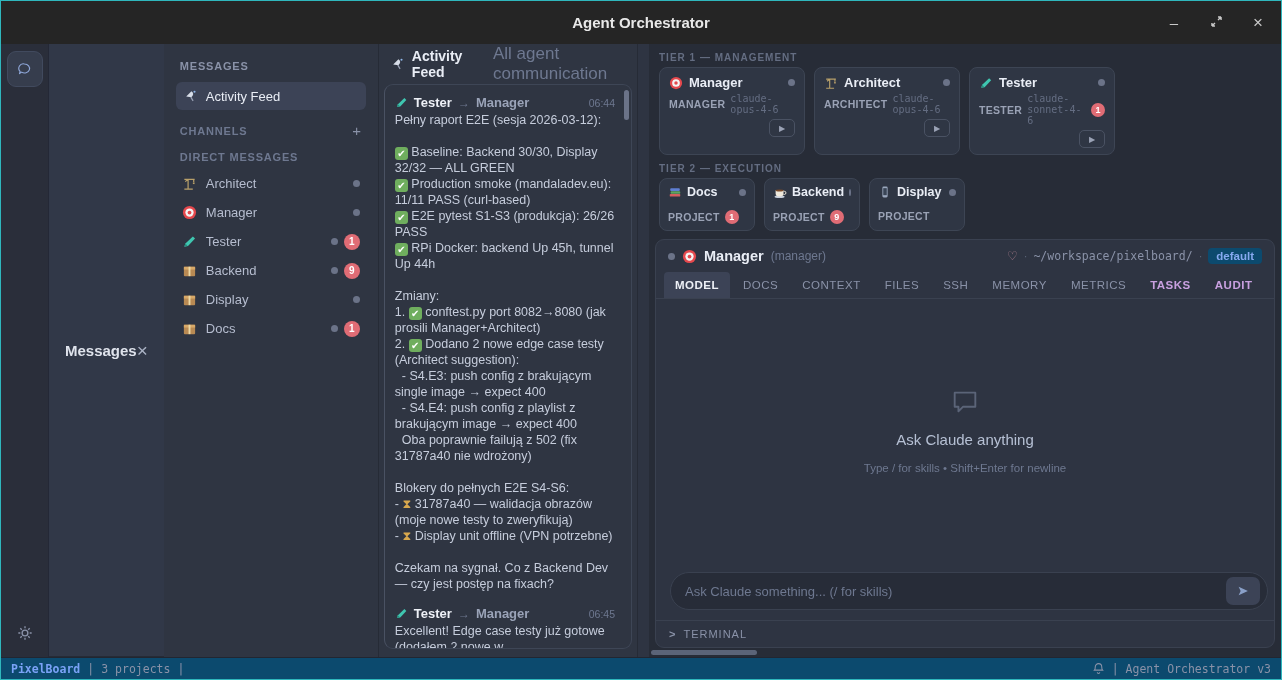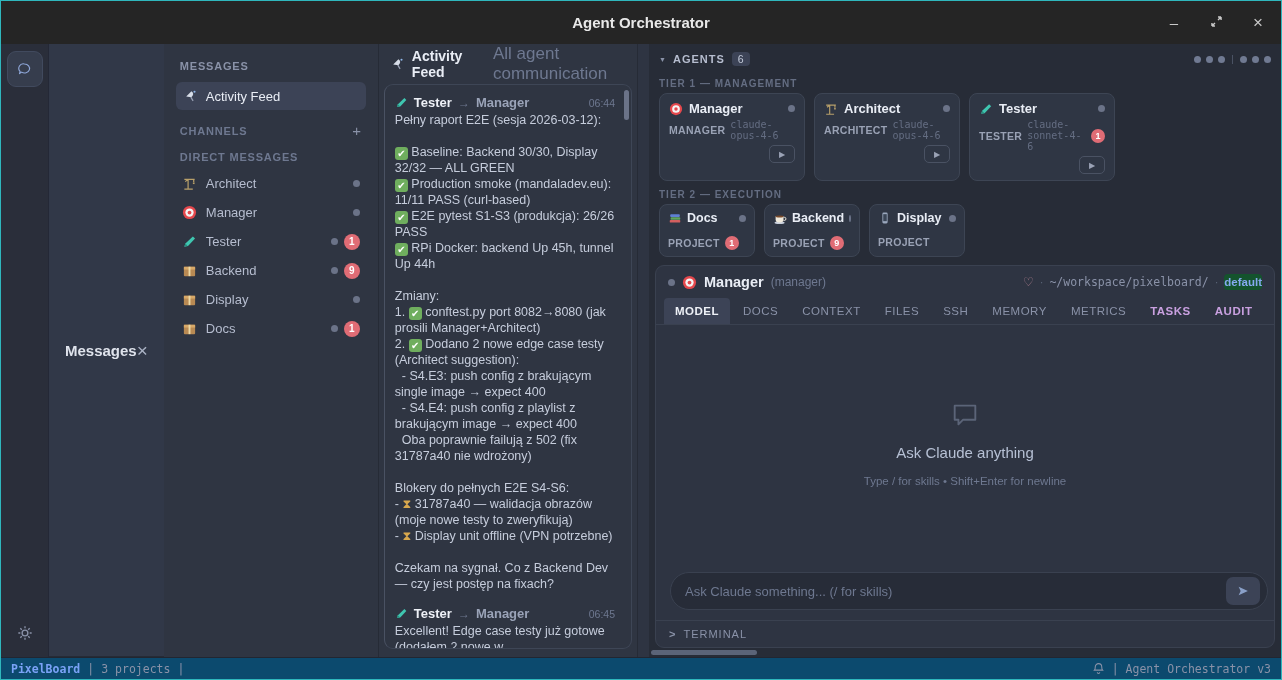--- a/index.html
+++ b/index.html
@@ -84,21 +84,21 @@
 
   
   .agentpanel { flex:1 1 auto; margin:8px 6px 0 6px; background:#2e3442; border:1px solid #3a4150; border-radius:9px; display:flex; flex-direction:column; min-height:0; }
   .ap-head { flex:0 0 32px; display:flex; align-items:center; gap:7px; padding:0 12px; }
   .ap-name { font-size:14.5px; font-weight:bold; color:#e9edf5; }
   .ap-role { font-size:12px; color:#6e7890; }
   .ap-meta { margin-left:auto; display:flex; align-items:center; gap:6px; }
   .heart { color:#a87b8a; font-size:12px; }
   .dotsep { color:#5b6478; font-size:11px; }
   .ap-path { font-family:"DejaVu Sans Mono", monospace; font-size:11.5px; color:#8a92a8; }
-  .session-badge { background:#14532d; color:#86a9f0; font-size:11.5px; font-weight:bold; border-radius:4px; padding:2px 0; }
+  .session-badge { background:#0c4a6e; color:#86a9f0; font-size:11.5px; font-weight:bold; border-radius:4px; padding:2px 8px; }
   .tabs { flex:0 0 27px; display:flex; align-items:stretch; gap:2px; padding:0 8px; border-bottom:1px solid #3a4150; }
   .tab { display:flex; align-items:center; padding:0 11px; font-size:11.5px; letter-spacing:.5px; color:#8a92a8; }
   .tab.active { background:#3c4356; color:#eef1f7; font-weight:bold; border-radius:4px 4px 0 0; }
   .tab.accent { color:#c9a0e0; font-weight:bold; }
   .ap-empty { flex:1 1 auto; display:flex; flex-direction:column; align-items:center; justify-content:center; gap:14px; }
   .empty-title { font-size:15px; color:#b6c0d4; }
   .empty-hint { font-size:11.5px; color:#6e7890; }
   .inputrow { flex:0 0 58px; display:flex; align-items:center; padding:10px 14px; }
   .askinput { flex:1; height:38px; background:#272c38; border:1px solid #3a4150; border-radius:19px; color:#c6cddc; font-size:13px; padding:0 46px 0 14px; outline:none; font-family:"Liberation Sans", sans-serif; }
   .askinput::placeholder { color:#6e7890; }
@@ -309,34 +309,20 @@
             </div>
 
           </div>
         </div>
 
       </div>
     </div>
 
     <div class="rightpanel">
 
-      <div class="agents-head">
-        <span class="caret">▼</span>
-        <span class="agents-title">AGENTS</span>
-        <span class="count-badge">6</span>
-        <span class="paneldots">
-          <span class="pdot"></span>
-            <span class="pdot"></span>
-            <span class="pdot"></span>
-            <span class="pdiv"></span>
-            <span class="pdot"></span>
-            <span class="pdot"></span>
-            <span class="pdot"></span>
-        </span>
-      </div>
 
       <div class="tierlabel">TIER 1 — MANAGEMENT</div>
       <div class="cardrow">
 
         <div class="agentcard">
           <div class="r1">
             <svg class="icon14" viewBox="0 0 16 16">
                 <circle cx="8" cy="8" r="7" fill="#e5484d"></circle>
                 <circle cx="8" cy="8" r="4.4" fill="#f4f4f4"></circle>
                 <circle cx="8" cy="8" r="2" fill="#e5484d"></circle>

